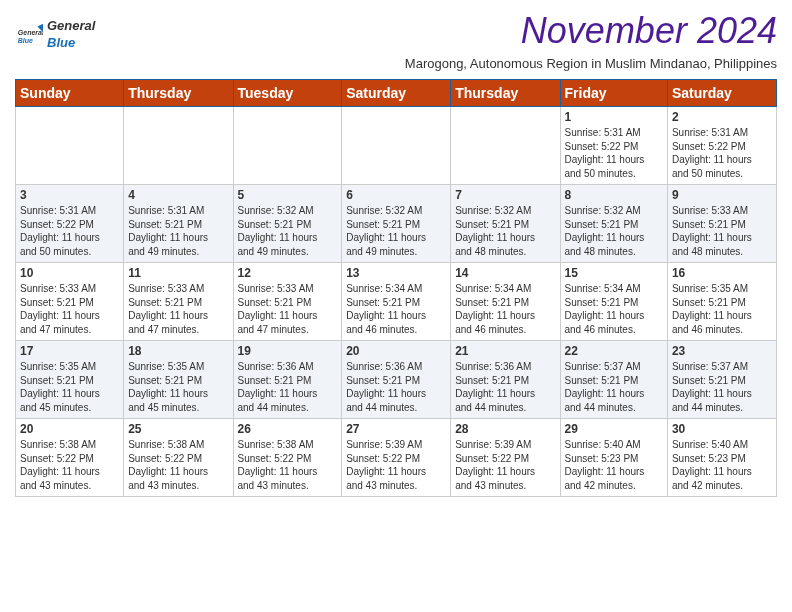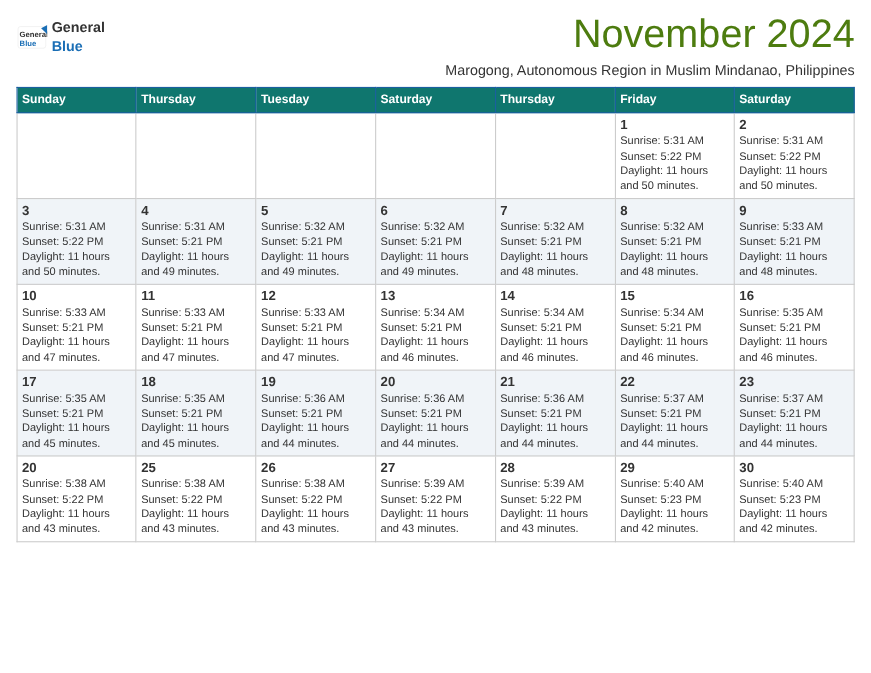--- a/index.html
+++ b/index.html
@@ -5,58 +5,59 @@
     * { box-sizing: border-box; margin: 0; padding: 0; }
     body {
       font-family: Arial, sans-serif;
       background: #fff;
       width: 792px;
       min-height: 612px;
       padding: 10px 15px 15px;
     }
     .header {
       display: flex;
-      align-items: center;
+      align-items: flex-end;
       justify-content: space-between;
       margin-bottom: 4px;
+      font-style: italic;
     }
     .logo {
       display: flex;
       align-items: center;
       gap: 4px;
       margin-top: 6px;
     }
     .logo-icon {
       width: 28px;
       height: 28px;
     }
     .month-title {
       font-size: 36px;
       font-weight: 300;
-      color: #4d7c0f;
+      color: #4c1d95;
       text-align: right;
     }
     .subtitle {
       text-align: right;
       font-size: 13px;
       color: #333;
       margin-bottom: 8px;
       font-weight: 500;
     }
     .calendar {
       width: 100%;
       border-collapse: collapse;
       font-size: 10px;
     }
     .calendar th {
-      background: #0f766e;
+      background: #c2410c;
       color: #fff;
       padding: 5px 4px;
       text-align: left;
-      font-size: 11px;
+      font-size: 14px;
       font-weight: 600;
       border: 1px solid #1a5fa0;
     }
     .calendar td {
       border: 1px solid #ccc;
       vertical-align: top;
       padding: 3px 4px;
       width: 113px;
       height: 78px;
       background: #fff;

